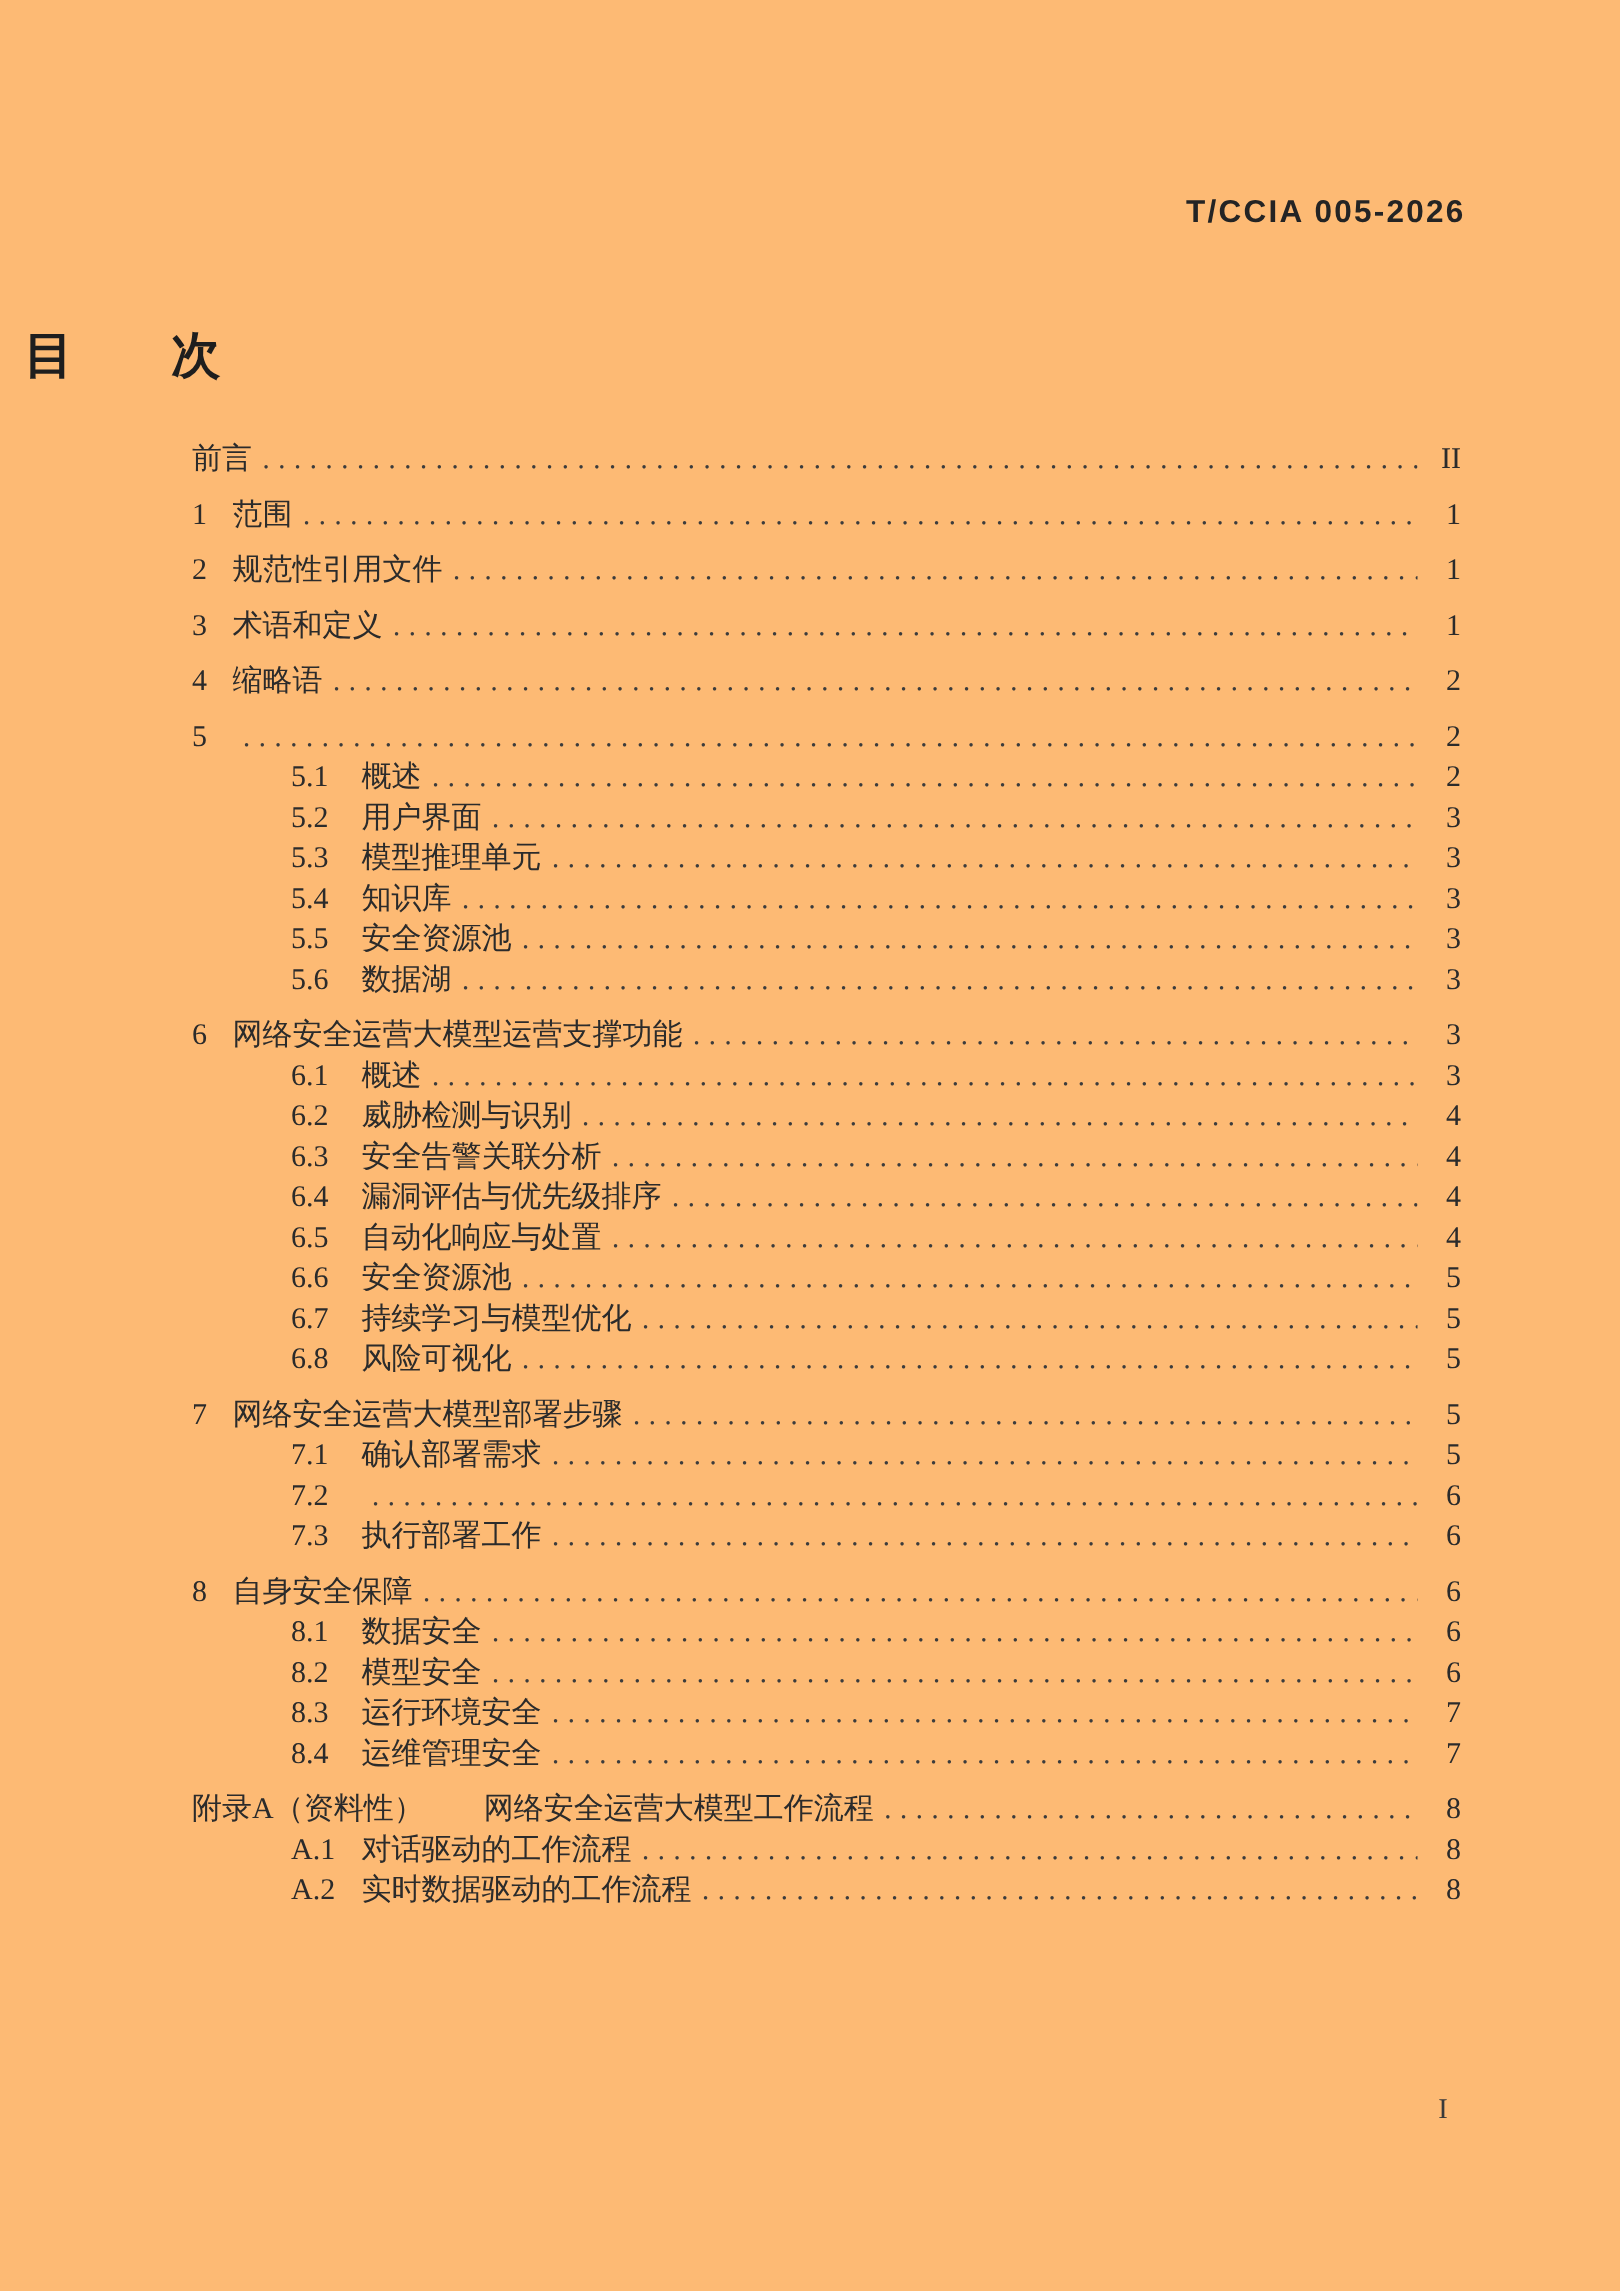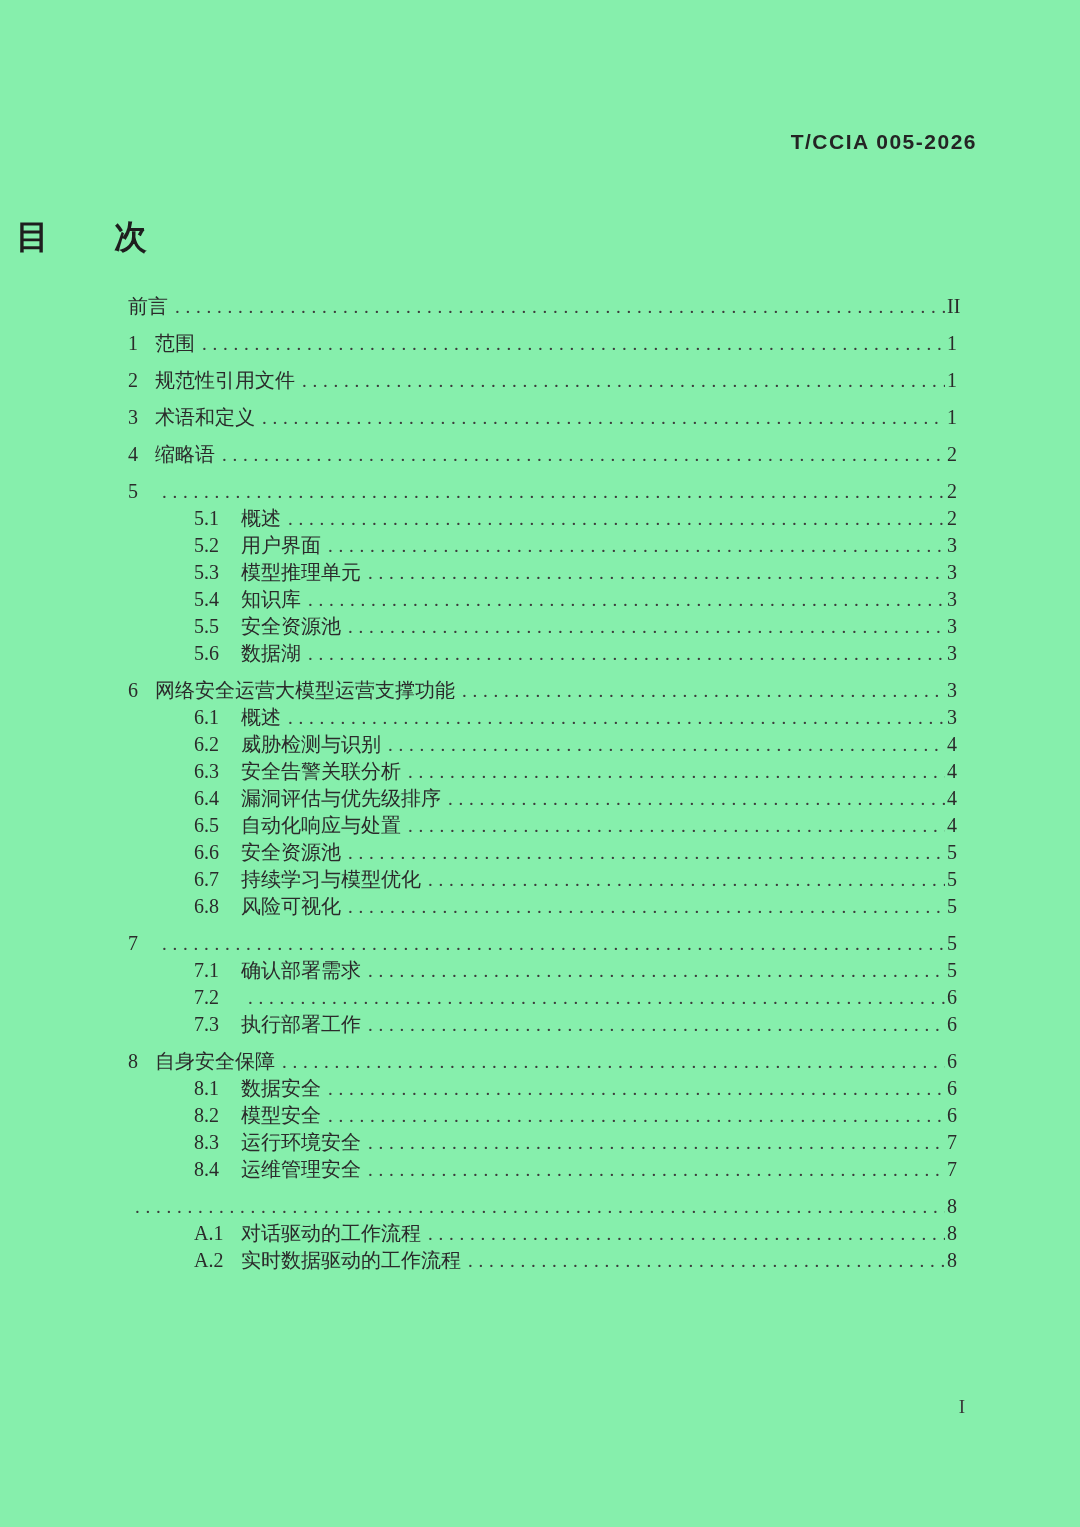--- a/index.html
+++ b/index.html
@@ -5,21 +5,21 @@
   html, body {
     margin: 0;
     padding: 0;
     background: #e9e9e9;
   }
   .page {
     position: relative;
     width: 1080px;
     height: 1527px;
     margin: 0 auto;
-    background: #86efac;
+    background: #fdba74;
     font-family: "Liberation Serif", "DejaVu Serif", serif;
     color: #2b2b2b;
     overflow: hidden;
   }
   .doc-number {
     position: absolute;
     top: 130px;
     right: 103px;
     font-family: "Liberation Sans", "DejaVu Sans", sans-serif;
     font-size: 21px;
@@ -66,20 +66,21 @@
     overflow: hidden;
     white-space: nowrap;
     margin: 0 2px 0 7px;
     color: #3c3c3c;
     font-size: 19px;
     letter-spacing: 0.5px;
   }
   .pagenum {
     flex: 0 0 auto;
     min-width: 27px;
+    text-align: right;
     font-size: 20px;
   }
   .footer-page {
     position: absolute;
     top: 1396px;
     left: 944px;
     width: 36px;
     text-align: center;
     font-size: 19px;
     color: #3a3a3a;
@@ -215,20 +216,21 @@
     <span class="pagenum">5</span>
   </div>
       <div class="toc-row level1">
     <span class="num">6.8</span>
     <span class="label">风险可视化</span>
     <span class="leader">. . . . . . . . . . . . . . . . . . . . . . . . . . . . . . . . . . . . . . . . . . . . . . . . . . . . . . . . . . . . . . . . . . . . . . . . . . . . . . . . . . . . . . . . . . . . . . . . . . . . . . . . . . . . . . . . . . . . . . . . . . . . . . . . . . </span>
     <span class="pagenum">5</span>
   </div>
       <div class="toc-row level0">
     <span class="num">7</span>
+    <span class="label">网络安全运营大模型部署步骤</span>
     <span class="leader">. . . . . . . . . . . . . . . . . . . . . . . . . . . . . . . . . . . . . . . . . . . . . . . . . . . . . . . . . . . . . . . . . . . . . . . . . . . . . . . . . . . . . . . . . . . . . . . . . . . . . . . . . . . . . . . . . . . . . . . . . . . . . . . . . . </span>
     <span class="pagenum">5</span>
   </div>
       <div class="toc-row level1">
     <span class="num">7.1</span>
     <span class="label">确认部署需求</span>
     <span class="leader">. . . . . . . . . . . . . . . . . . . . . . . . . . . . . . . . . . . . . . . . . . . . . . . . . . . . . . . . . . . . . . . . . . . . . . . . . . . . . . . . . . . . . . . . . . . . . . . . . . . . . . . . . . . . . . . . . . . . . . . . . . . . . . . . . . </span>
     <span class="pagenum">5</span>
   </div>
       <div class="toc-row level1">
@@ -267,20 +269,21 @@
     <span class="pagenum">7</span>
   </div>
       <div class="toc-row level1">
     <span class="num">8.4</span>
     <span class="label">运维管理安全</span>
     <span class="leader">. . . . . . . . . . . . . . . . . . . . . . . . . . . . . . . . . . . . . . . . . . . . . . . . . . . . . . . . . . . . . . . . . . . . . . . . . . . . . . . . . . . . . . . . . . . . . . . . . . . . . . . . . . . . . . . . . . . . . . . . . . . . . . . . . . </span>
     <span class="pagenum">7</span>
   </div>
       <div class="toc-row level0">
 
+    <span class="label">附录A（资料性）　　网络安全运营大模型工作流程</span>
     <span class="leader">. . . . . . . . . . . . . . . . . . . . . . . . . . . . . . . . . . . . . . . . . . . . . . . . . . . . . . . . . . . . . . . . . . . . . . . . . . . . . . . . . . . . . . . . . . . . . . . . . . . . . . . . . . . . . . . . . . . . . . . . . . . . . . . . . . </span>
     <span class="pagenum">8</span>
   </div>
       <div class="toc-row level1">
     <span class="num">A.1</span>
     <span class="label">对话驱动的工作流程</span>
     <span class="leader">. . . . . . . . . . . . . . . . . . . . . . . . . . . . . . . . . . . . . . . . . . . . . . . . . . . . . . . . . . . . . . . . . . . . . . . . . . . . . . . . . . . . . . . . . . . . . . . . . . . . . . . . . . . . . . . . . . . . . . . . . . . . . . . . . . </span>
     <span class="pagenum">8</span>
   </div>
       <div class="toc-row level1">

